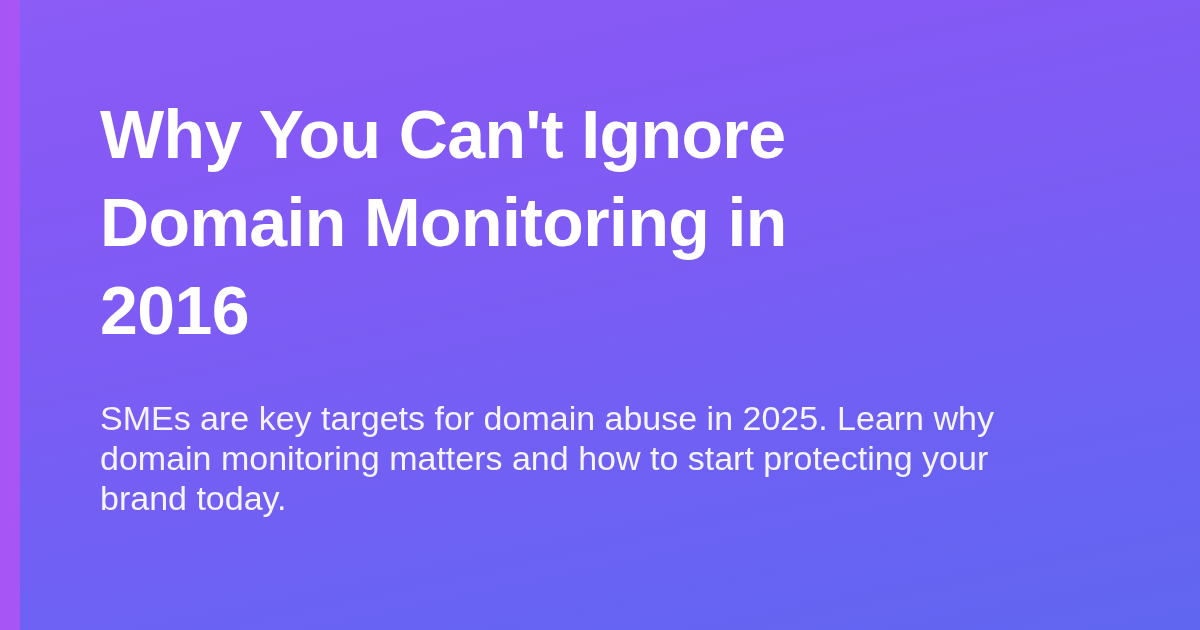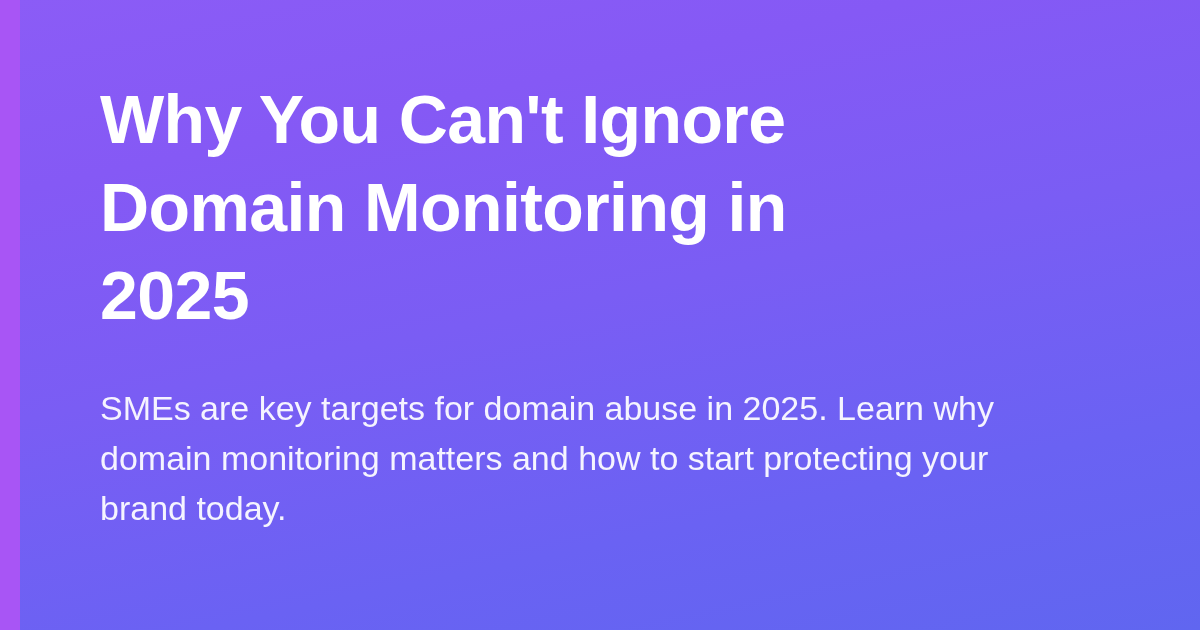--- a/index.html
+++ b/index.html
@@ -52,34 +52,34 @@
     color: #ffffff;
     max-width: 790px;
     white-space: pre-wrap;
     word-wrap: break-word;
   }
 
   .og-subtitle {
     margin: 0;
     margin-top: 44px;
     font-size: 34px;
-    line-height: 50px;
+    line-height: 40px;
     font-weight: normal;
     letter-spacing: 0px;
     color: rgba(255, 255, 255, 0.93);
     max-width: 940px;
     white-space: pre-wrap;
     word-wrap: break-word;
   }
 </style>
 </head>
 <body>
 
 <div class="og-card">
 
   <div class="accent-strip"></div>
 
   <div class="content">
-    <h1 class="og-title">Why You Can't Ignore Domain Monitoring in 2025</h1>
+    <h1 class="og-title">Why You Can't Ignore Domain Monitoring in 2016</h1>
     <p class="og-subtitle">SMEs are key targets for domain abuse in 2025. Learn why domain monitoring matters and how to start protecting your brand today.</p>
   </div>
 
 </div>
 
 </body></html>

